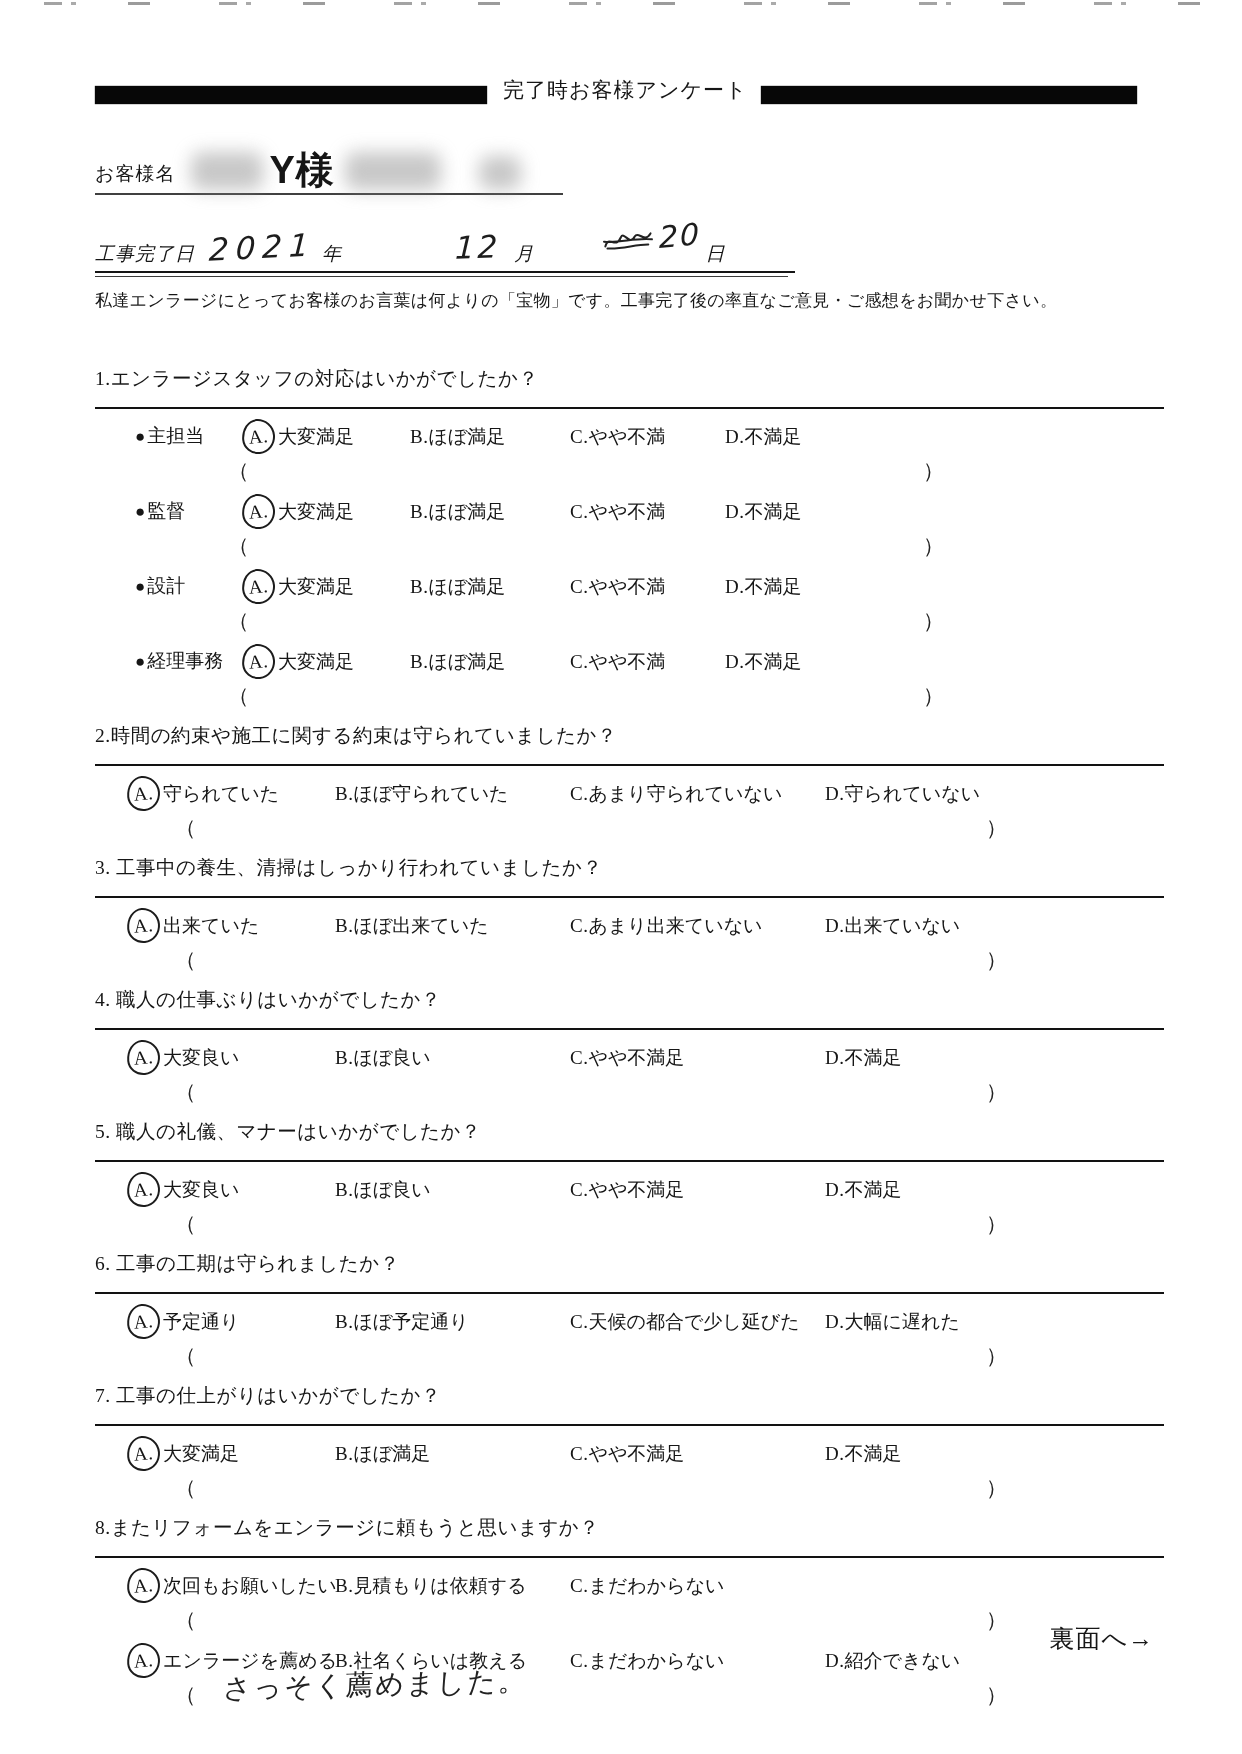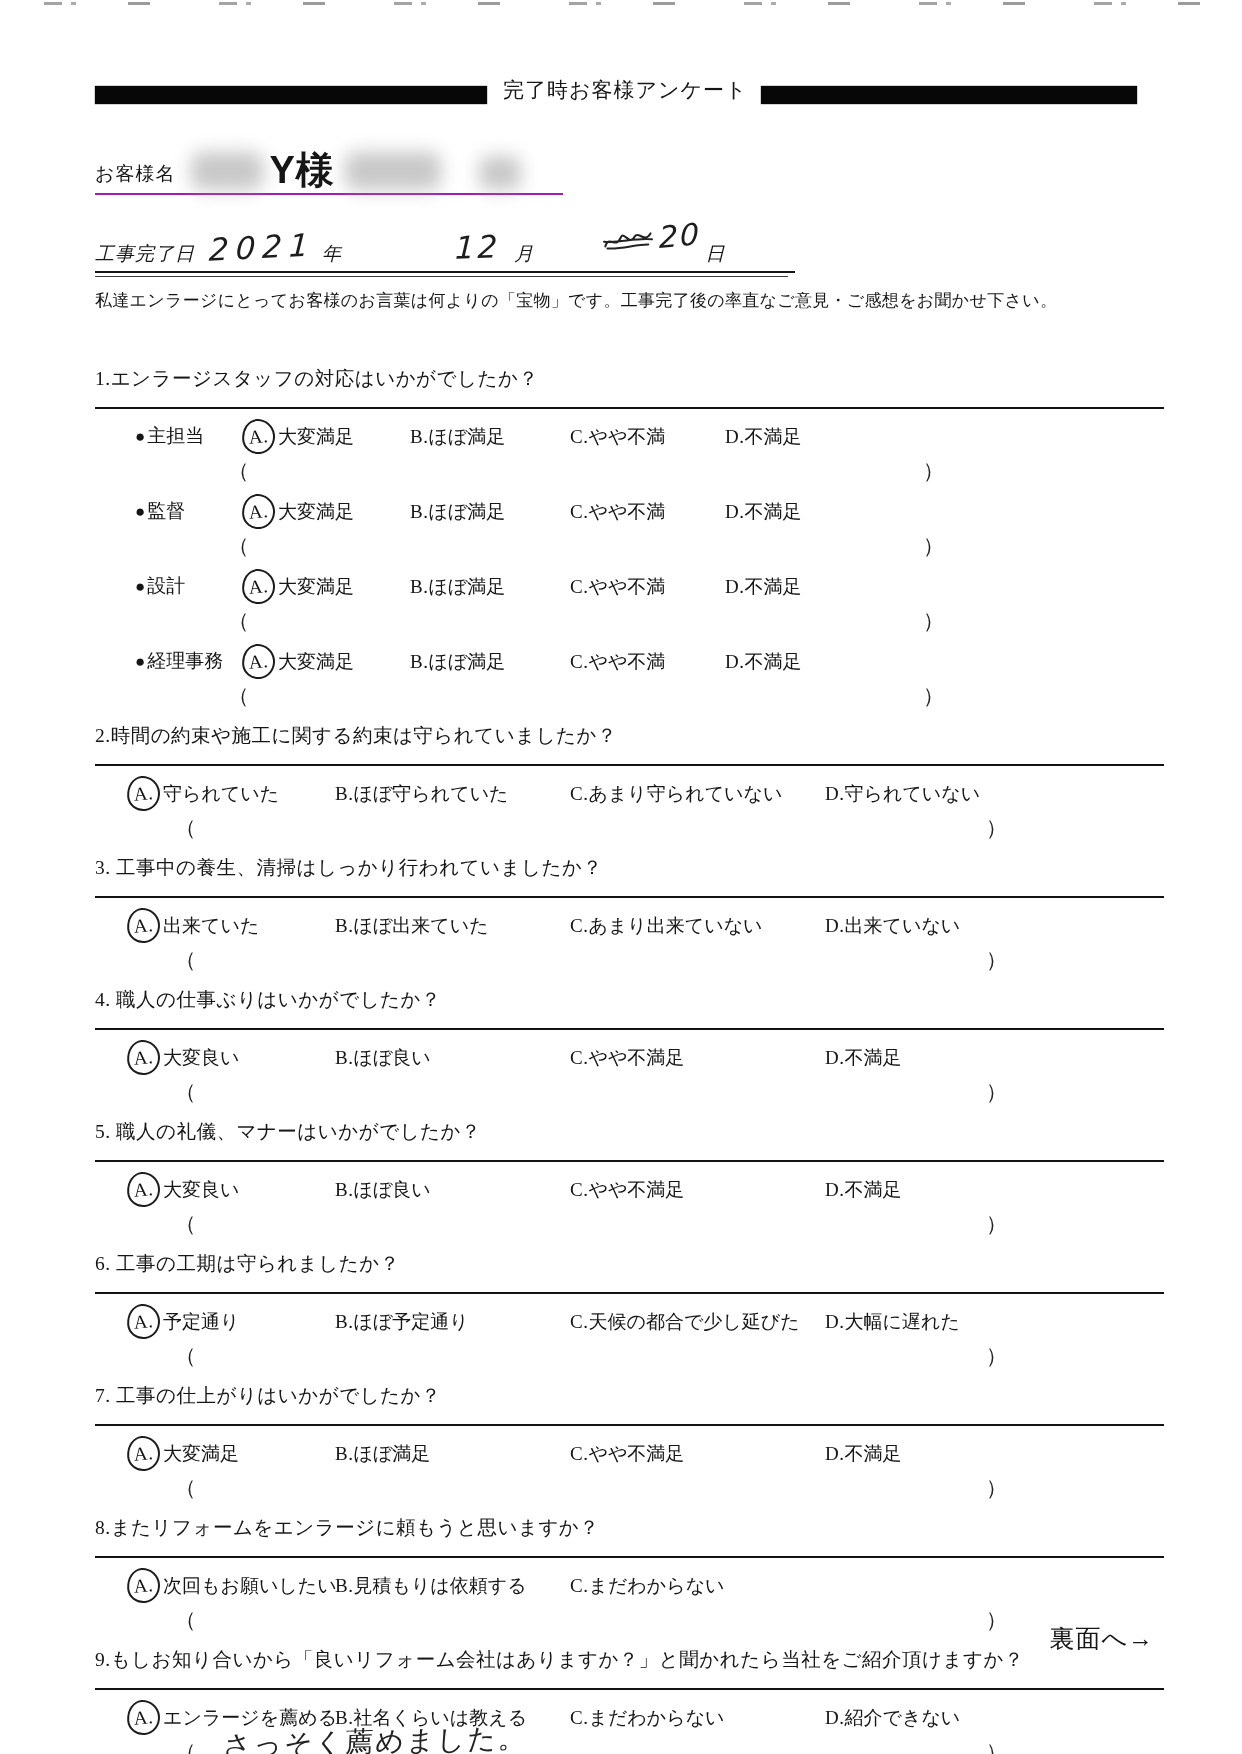--- a/index.html
+++ b/index.html
@@ -17,21 +17,21 @@
   }
   
   .header { display:flex; align-items:flex-end; margin:76px 105px 7px 95px; }
   .bar { height:18px; background:#070707; box-shadow:0 0 1px #000; }
   .bar-l { width:392px; }
   .bar-r { flex:1; }
   .header-title { padding:0 14px 0 16px; font-size:21px; letter-spacing:1px; white-space:nowrap; }
   
   .customer {
     margin:34px 0 0 95px; width:468px; display:flex; align-items:flex-end;
-    border-bottom:2px solid #a21caf; padding-bottom:3px; position:relative; height:52px;
+    border-bottom:2px solid #404040; padding-bottom:3px; position:relative; height:52px;
   }
   .c-label { font-size:19px; letter-spacing:1px; margin-right:16px; padding-bottom:3px; white-space:nowrap; }
   .c-name {
     font-family:"Liberation Sans", sans-serif; font-weight:bold; font-size:38px;
     line-height:40px; letter-spacing:1px; z-index:2;text-align:right;
   }
   .blob { display:inline-block; background:#9b9b9b; filter:blur(9px); opacity:.55; border-radius:10px; }
   .b1 { width:72px; height:38px; margin-right:6px; }
   .b2 { width:96px; height:38px; margin-left:10px; }
   .b3 { width:42px; height:34px; margin-left:38px; }
@@ -266,21 +266,20 @@
     <span class="opt"><span class="okey circled">A.</span><span>次回もお願いしたい</span></span>
     <span class="opt"><span class="okey">B.</span><span>見積もりは依頼する</span></span>
     <span class="opt"><span class="okey">C.</span><span>まだわからない</span></span>
   </div>
   <div class="parens stdp">
     <span>（</span>
     <span class="pcomment"></span>
     <span>）</span>
   </div>
 
-  <div class="q-title">9.もしお知り合いから「良いリフォーム会社はありますか？」と聞かれたら当社をご紹介頂けますか？</div>
   <div class="opts">
     <span class="opt"><span class="okey circled">A.</span><span>エンラージを薦める</span></span>
     <span class="opt"><span class="okey">B.</span><span>社名くらいは教える</span></span>
     <span class="opt"><span class="okey">C.</span><span>まだわからない</span></span>
     <span class="opt"><span class="okey">D.</span><span>紹介できない</span></span>
   </div>
   <div class="parens stdp">
     <span>（</span>
     <span class="pcomment hand-comment">さっそく薦めました。</span>
     <span>）</span>

